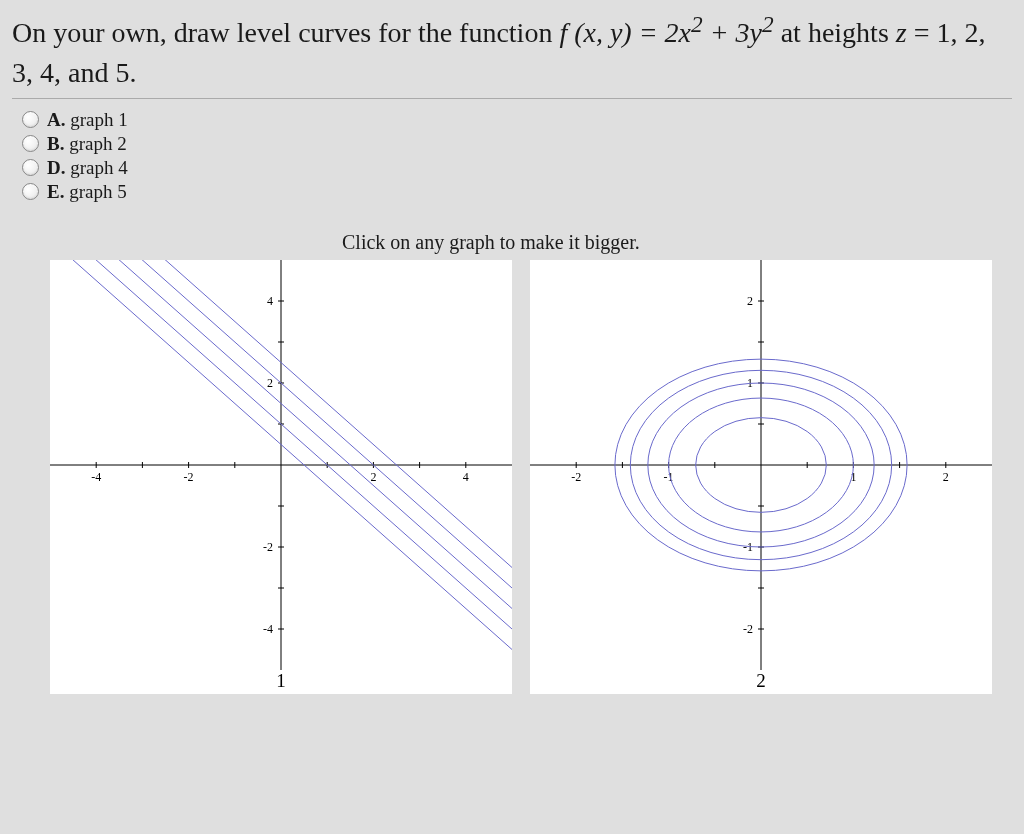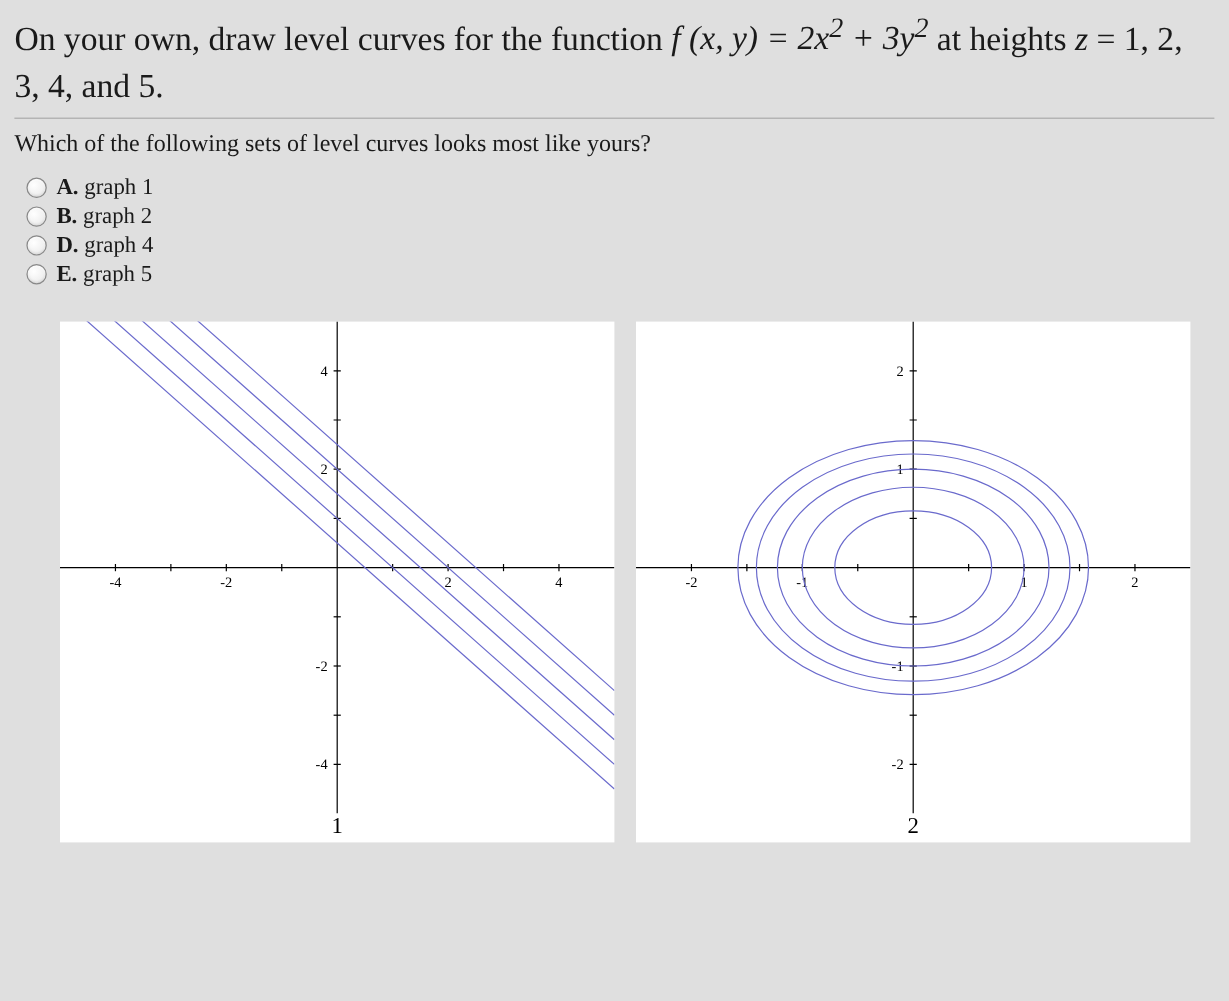--- a/index.html
+++ b/index.html
@@ -89,41 +89,41 @@
 <body>
 
 <div class="content">
 
   <div class="prompt-line">
     <span>On your own, draw level curves for the function </span><span class="math-i"><span>f (x, y) = 2x</span><sup>2</sup><span> + 3y</span><sup>2</sup></span><span> at heights </span><span class="math-i">z</span><span> = 1, 2, 3, 4,</span><span> and </span><span>5</span><span>.</span>
   </div>
 
   <hr class="rule">
 
-  <div class="question">Which of the following sets of level curves looks most like yours?</div>
 
   <div class="options">
     <div class="option">
       <input type="radio" class="radio" name="answer" style="">
       <span class="opt-label"><b>A.</b> <span>graph 1</span></span>
     </div>
     <div class="option">
       <input type="radio" class="radio" name="answer" style="">
       <span class="opt-label"><b>B.</b> <span>graph 2</span></span>
     </div>
     <div class="option">
       <input type="radio" class="radio" name="answer" style="">
       <span class="opt-label"><b>D.</b> <span>graph 4</span></span>
     </div>
     <div class="option">
       <input type="radio" class="radio" name="answer" style="">
       <span class="opt-label"><b>E.</b> <span>graph 5</span></span>
     </div>
   </div>
 
+  <div class="instruction">Click on any graph to make it bigger.</div>
 
   <div class="graphs">
     <div class="graph-box">
       <svg id="svg1" width="462" height="410">
           <line x1="0" y1="205" x2="462" y2="205" stroke="#000" stroke-width="1"></line>
           <line x1="231" y1="410" x2="231" y2="0" stroke="#000" stroke-width="1"></line>
           <line x1="46.2" y1="202" x2="46.2" y2="208" stroke="#000"></line>
           <line x1="92.4" y1="202" x2="92.4" y2="208" stroke="#000"></line>
           <line x1="138.6" y1="202" x2="138.6" y2="208" stroke="#000"></line>
           <line x1="184.8" y1="202" x2="184.8" y2="208" stroke="#000"></line>

